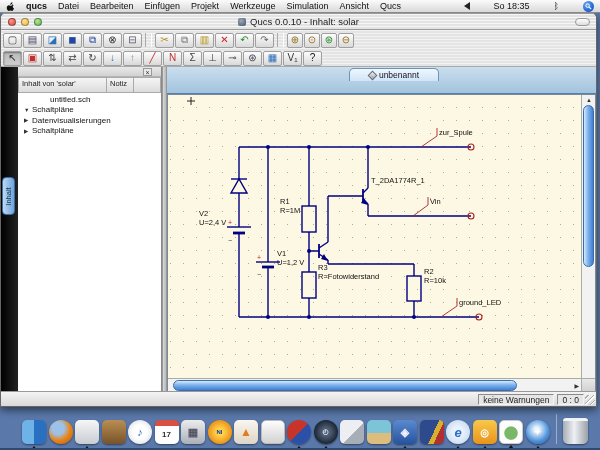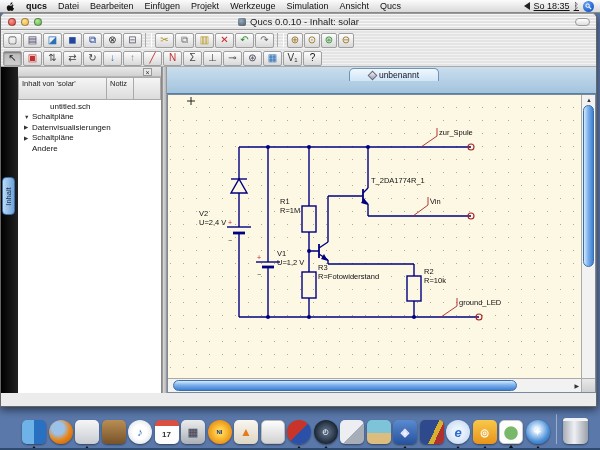--- a/index.html
+++ b/index.html
@@ -7,21 +7,21 @@
   body { position:relative; font-family:"Liberation Sans", sans-serif; background:#5a78aa; }
 
   
   .menubar { position:absolute; left:0; top:0; width:600px; height:13px;
     background:linear-gradient(#fbfbfb,#d9d9d9); border-bottom:1px solid #8a8a8a;
     display:flex; align-items:center; padding:0 6px; gap:11px; font-size:9px; color:#111; z-index:50; }
   .menubar .apple { width:9px; height:10px; }
   .menubar .appname { font-weight:bold; }
   .menubar .mspacer { flex:1; }
   .menubar .mi { white-space:nowrap; }
-  .menu-right { display:flex; align-items:center; gap:4px;text-decoration:underline; }
+  .menu-right { display:flex; align-items:center; gap:24px; }
   .vol { width:0; height:0; border-top:4px solid transparent; border-bottom:4px solid transparent; border-right:6px solid #222; }
   .bt { font-size:9px; color:#222; }
   .spotlight { width:11px; height:11px; border-radius:50%; background:radial-gradient(circle at 35% 30%, #6fa8f0, #1c5fd0 70%); display:flex; align-items:center; justify-content:center; }
 
   
   .window { position:absolute; left:0; top:13px; width:597px; height:394px;
     background:#ececec; border:1px solid #666; border-top:1px solid #999;
     border-radius:5px 5px 0 0; box-shadow:0 3px 9px rgba(0,0,0,.55); z-index:10; }
   .titlebar { position:absolute; left:0; top:0; width:100%; height:16px;
     background:repeating-linear-gradient(180deg,#f6f6f6 0 1px,#e3e3e3 1px 3px);
@@ -52,21 +52,21 @@
   .mainarea { position:absolute; left:0; top:53px; width:100%; height:326px; display:flex; }
   .dockstrip { position:relative; width:17px; height:100%; background:linear-gradient(90deg,#000,#222); }
   .side-tab { position:absolute; left:1px; top:110px; width:13px; height:38px;
     background:linear-gradient(90deg,#bcd9f2,#6fa3dc); border:1px solid #3a6ea5; border-radius:4px;
     display:flex; align-items:center; justify-content:center; }
   .side-tab span { transform:rotate(-90deg); font-size:7.5px; color:#12304f; white-space:nowrap; }
 
   .sidepanel { width:144px; height:100%; background:#fff; border-right:1px solid #888; display:flex; flex-direction:column; }
   .panel-grip { height:10px; background:linear-gradient(#e8e8e8,#d2d2d2); border-bottom:1px solid #b5b5b5; position:relative; }
   .panel-close { position:absolute; right:9px; top:1px; width:9px; height:8px; font-size:7px; line-height:8px; text-align:center; color:#333; border:1px solid #999; background:#e8e8e8; }
-  .panel-cols { display:flex; height:23px; }
+  .panel-cols { display:flex; height:16px; }
   .pcol { background:linear-gradient(#f5f5f5,#dcdcdc); border:1px solid #aaa; border-left:none; font-size:7.5px; padding:1px 3px; color:#222; white-space:nowrap; overflow:hidden; }
   .pcol.c1 { width:89px; border-left:1px solid #aaa; }
   .pcol.c2 { width:27px; }
   .pcol.c3 { flex:1; }
   .tree { flex:1; padding-top:1px; }
   .tree-row { display:flex; align-items:center; height:10.5px; font-size:8px; color:#111; padding-left:6px; }
   .tree-row[data-level="1"] { padding-left:24px; }
   .tree-arrow { width:8px; font-size:5.5px; color:#333; }
   .splitter { width:5px; height:100%; background:linear-gradient(90deg,#d8d8d8,#b8b8b8); border-left:1px solid #999; border-right:1px solid #999; }
 
@@ -340,24 +340,20 @@
           <div class="tree-row" data-kind="datenvisualisierungen" data-level="0">
             <span class="tree-arrow">▶</span>
             <span class="tree-label">Datenvisualisierungen</span>
           </div>
 
           <div class="tree-row" data-kind="datensaetze" data-level="0">
             <span class="tree-arrow">▶</span>
             <span class="tree-label">Schaltpläne</span>
           </div>
 
-          <div class="tree-row" data-kind="andere" data-level="0">
-            <span class="tree-arrow"></span>
-            <span class="tree-label">Andere</span>
-          </div>
 
       </div>
     </div>
 
     <div class="splitter"></div>
 
     <div class="rightpane">
       <div class="tabbar">
         <div class="doctab">
           <span class="tab-diamond"></span>
@@ -468,20 +464,25 @@
         </div>
         <div class="hscroll">
           <div class="hthumb"></div>
           <span class="arr" style="right:3px;top:4px;">▶</span>
         </div>
         <div class="sb-corner"></div>
       </div>
     </div>
   </div>
 
+  <div class="statusbar">
+    <span class="sfield">keine Warnungen</span>
+    <span class="sfield">0 : 0</span>
+    <span class="grip"></span>
+  </div>
 </div>
 
 <div class="dock">
 
     <div class="dock-item" data-kind="finder" data-running="true">
       <span class="dock-glyph"></span>
     </div>
 
     <div class="dock-item" data-kind="firefox">
       <span class="dock-glyph"></span>

